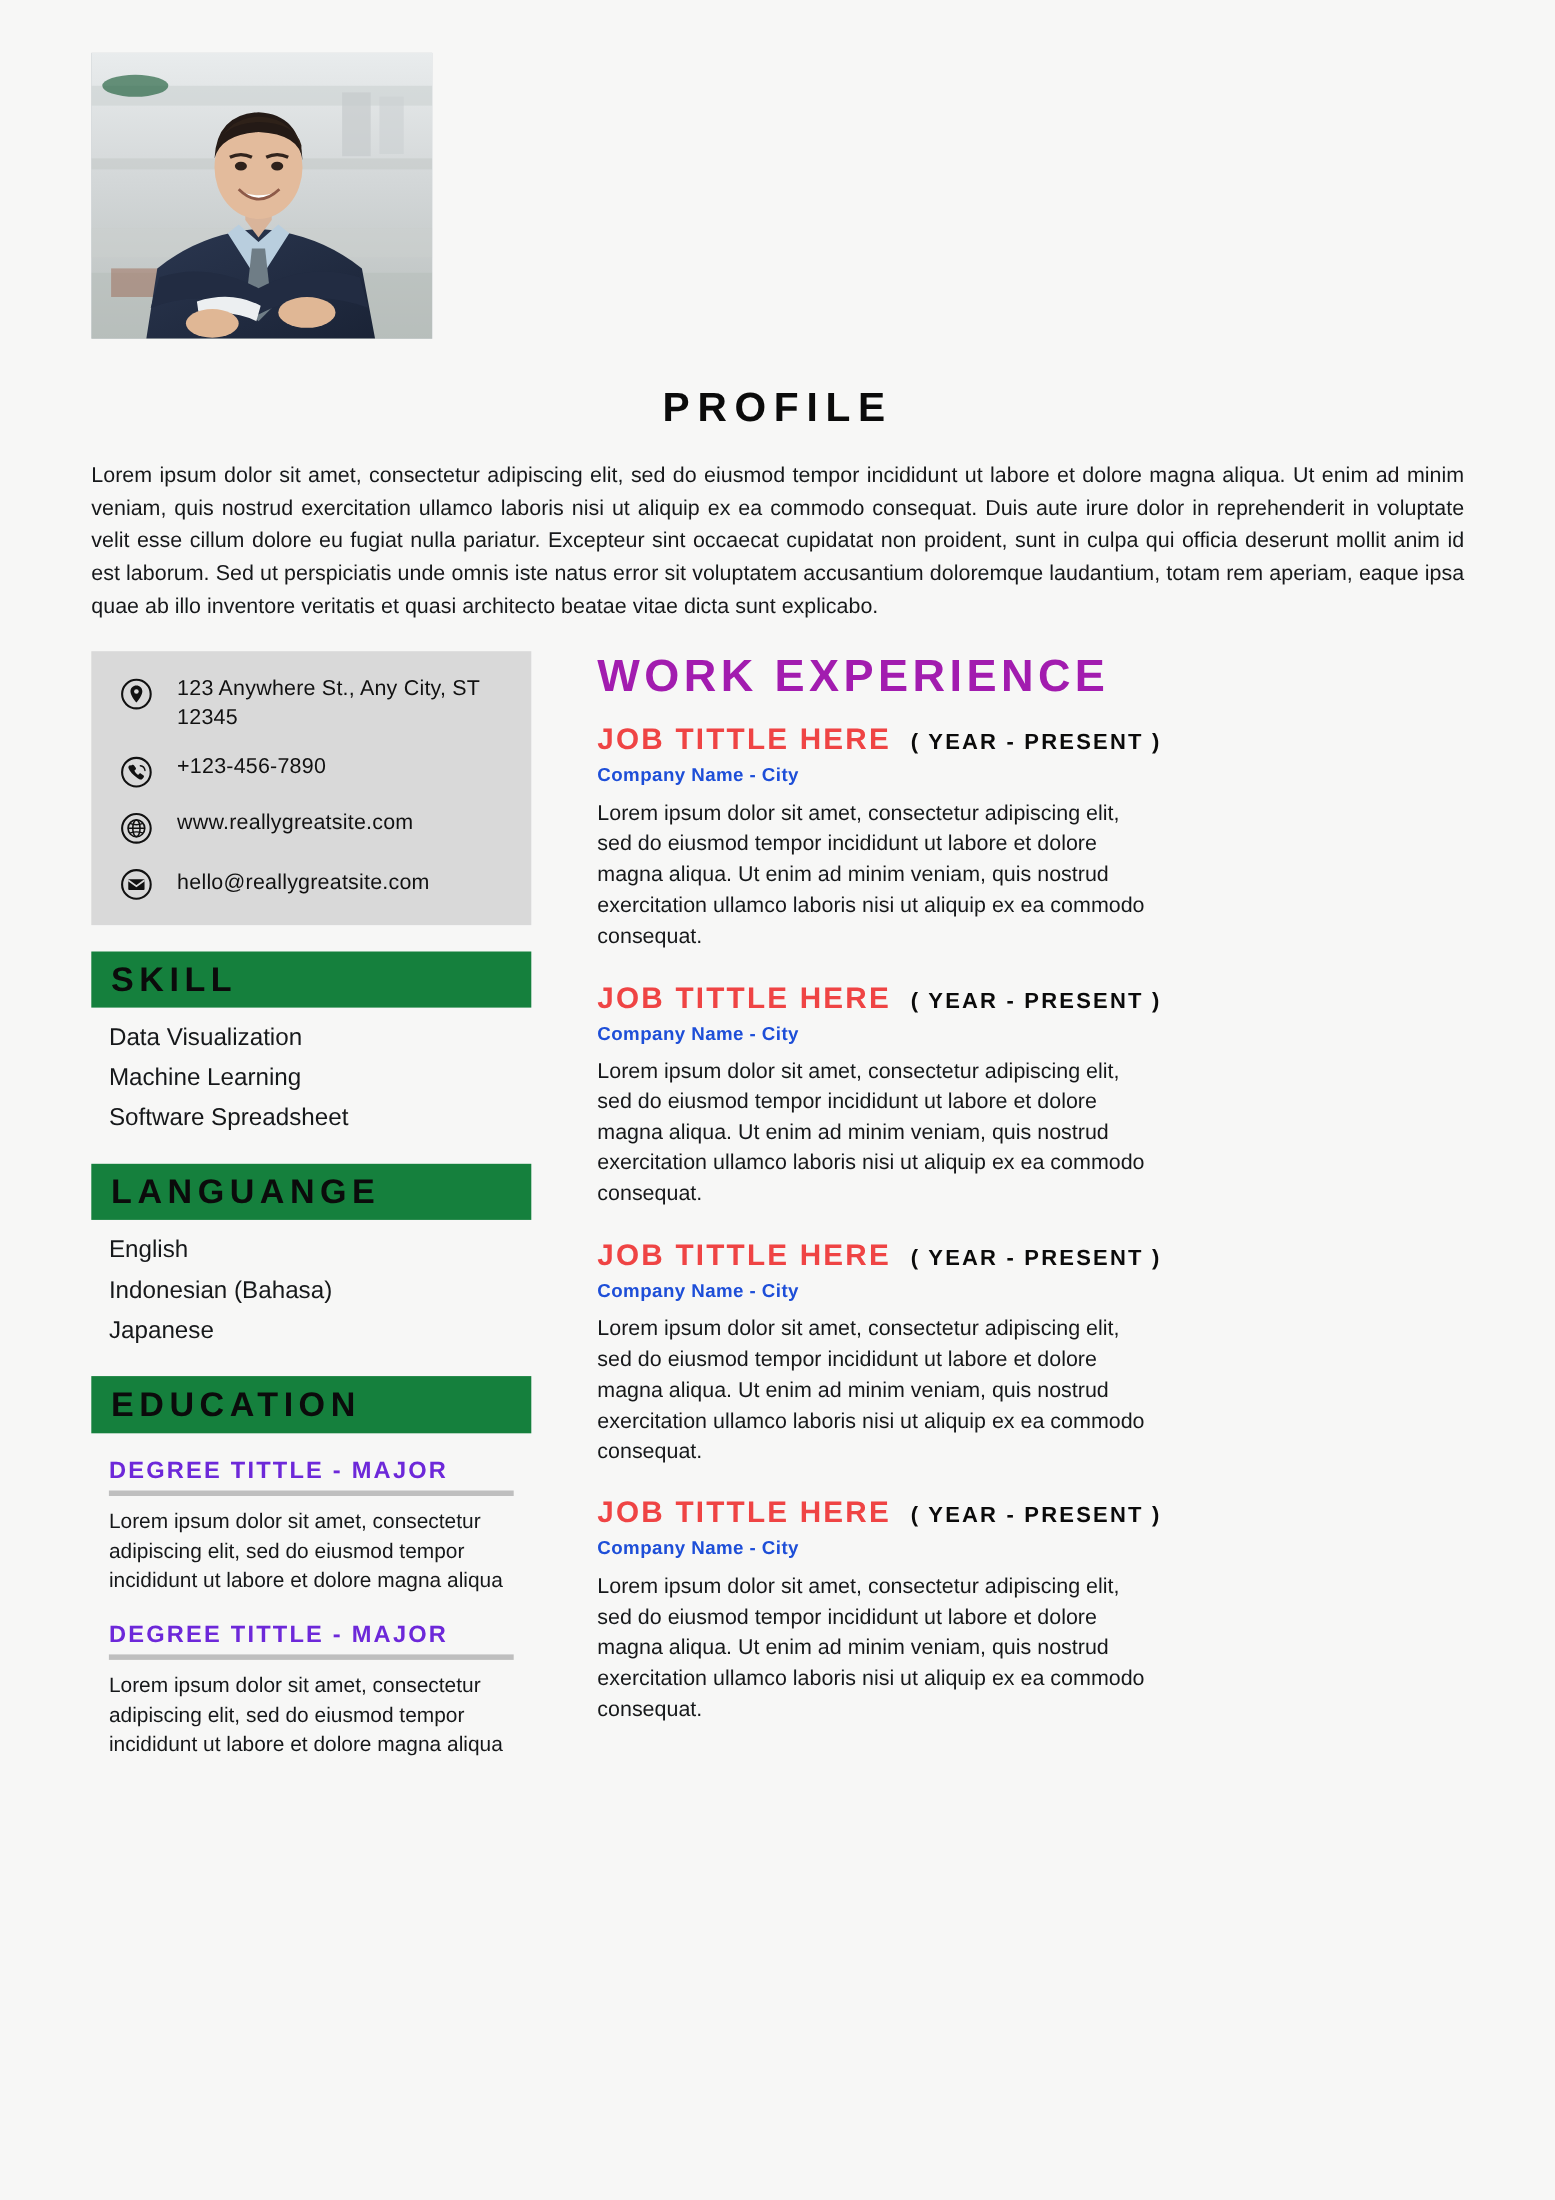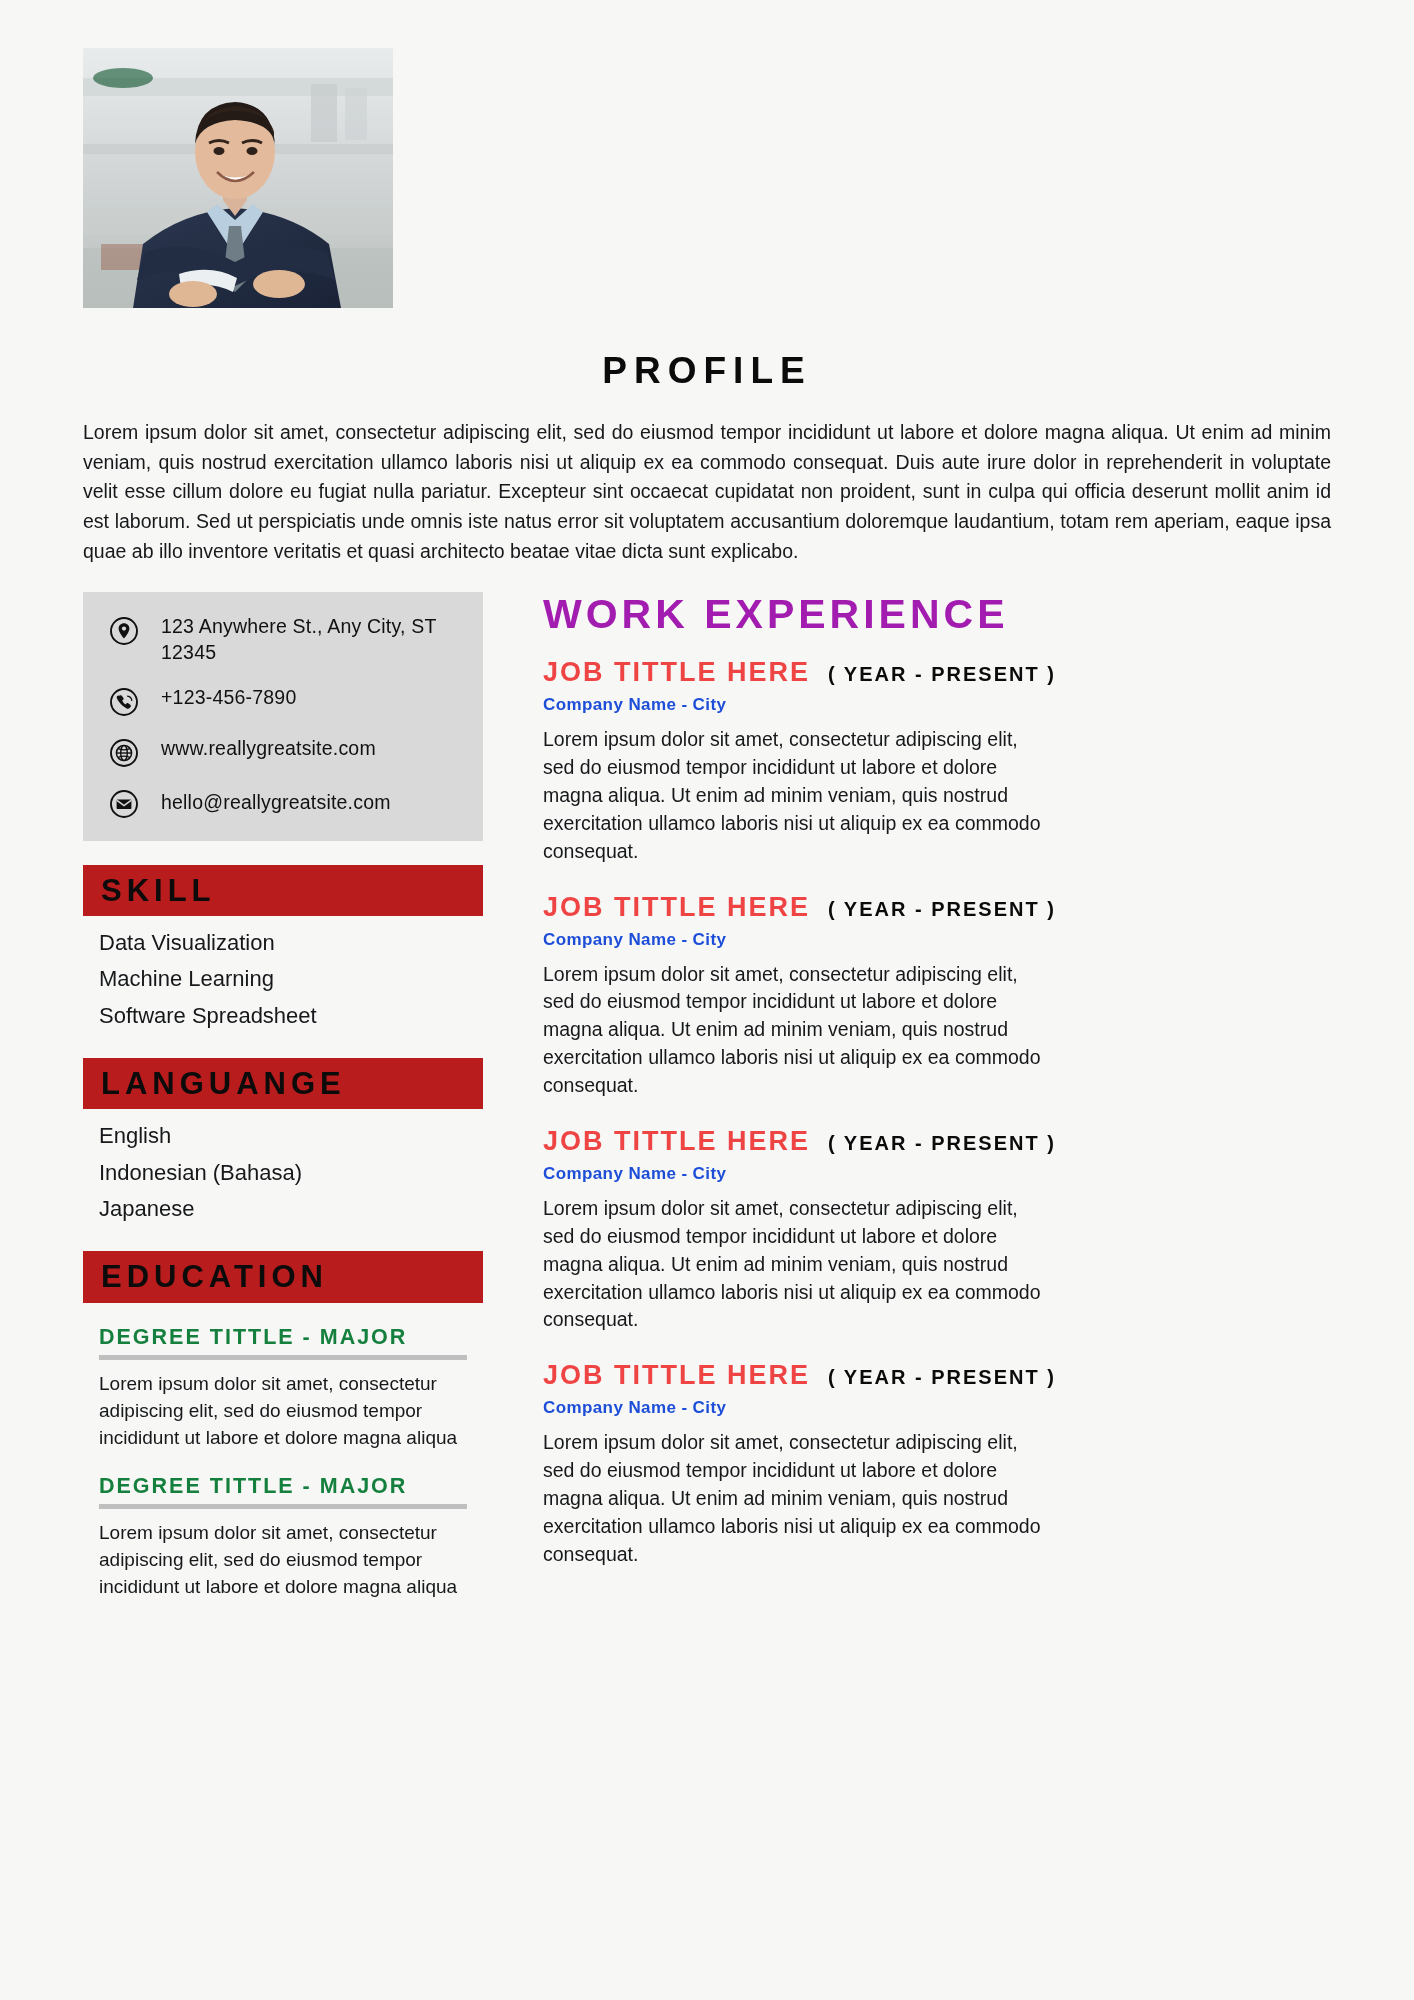--- a/index.html
+++ b/index.html
@@ -47,28 +47,28 @@
 
   
   .contact-box{background:#d9d9d9;padding:22px 0 22px 0;}
   .contact-row{display:flex;align-items:flex-start;padding:0 0 0 26px;margin-bottom:19px;}
   .contact-row:last-child{margin-bottom:0;align-items:center;}
   .cicon{width:30px;height:30px;flex:0 0 30px;margin-top:2px;}
   .cicon svg{display:block;width:30px;height:30px;}
   .ctext{margin-left:22px;font-size:19.5px;line-height:1.32;color:#111;letter-spacing:0.2px;}
 
   
-  .sec-bar{background:#b91c1c;margin-top:24px;padding:9px 0 9px 18px;}
+  .sec-bar{background:#15803d;margin-top:24px;padding:9px 0 9px 18px;}
   .sec-bar-title{font-weight:bold;font-size:31px;letter-spacing:5px;color:#0b0b0b;line-height:1.08;}
   .list{margin-top:9px;padding-left:16px;}
   .list-item{font-size:22px;line-height:1.65;color:#16181a;}
 
   
   .edu-item{margin-top:22px;padding-left:16px;}
-  .edu-title{font-weight:bold;font-size:21.5px;letter-spacing:2px;color:#15803d;display:inline-block;}
+  .edu-title{font-weight:bold;font-size:21.5px;letter-spacing:2px;color:#6d28d9;display:inline-block;}
   .edu-rule{height:5px;background:#bfbfbf;margin-top:5px;width:368px;}
   .edu-desc{margin-top:11px;font-size:19px;line-height:1.42;color:#16181a;max-width:380px;}
 
   
   .work-title{font-weight:bold;font-size:41px;letter-spacing:4px;color:#a21caf;line-height:1.1;}
   .job{margin-top:26px;}
   .job-head{display:flex;align-items:baseline;flex-wrap:nowrap;}
   .job-title{font-weight:bold;font-size:27px;letter-spacing:2px;color:#ef4444;white-space:nowrap;}
   .job-years{font-weight:bold;font-size:20px;letter-spacing:2px;color:#0b0b0b;margin-left:18px;white-space:nowrap;}
   .job-company{font-weight:bold;font-size:17px;letter-spacing:0.4px;color:#1d4ed8;margin-top:7px;}

